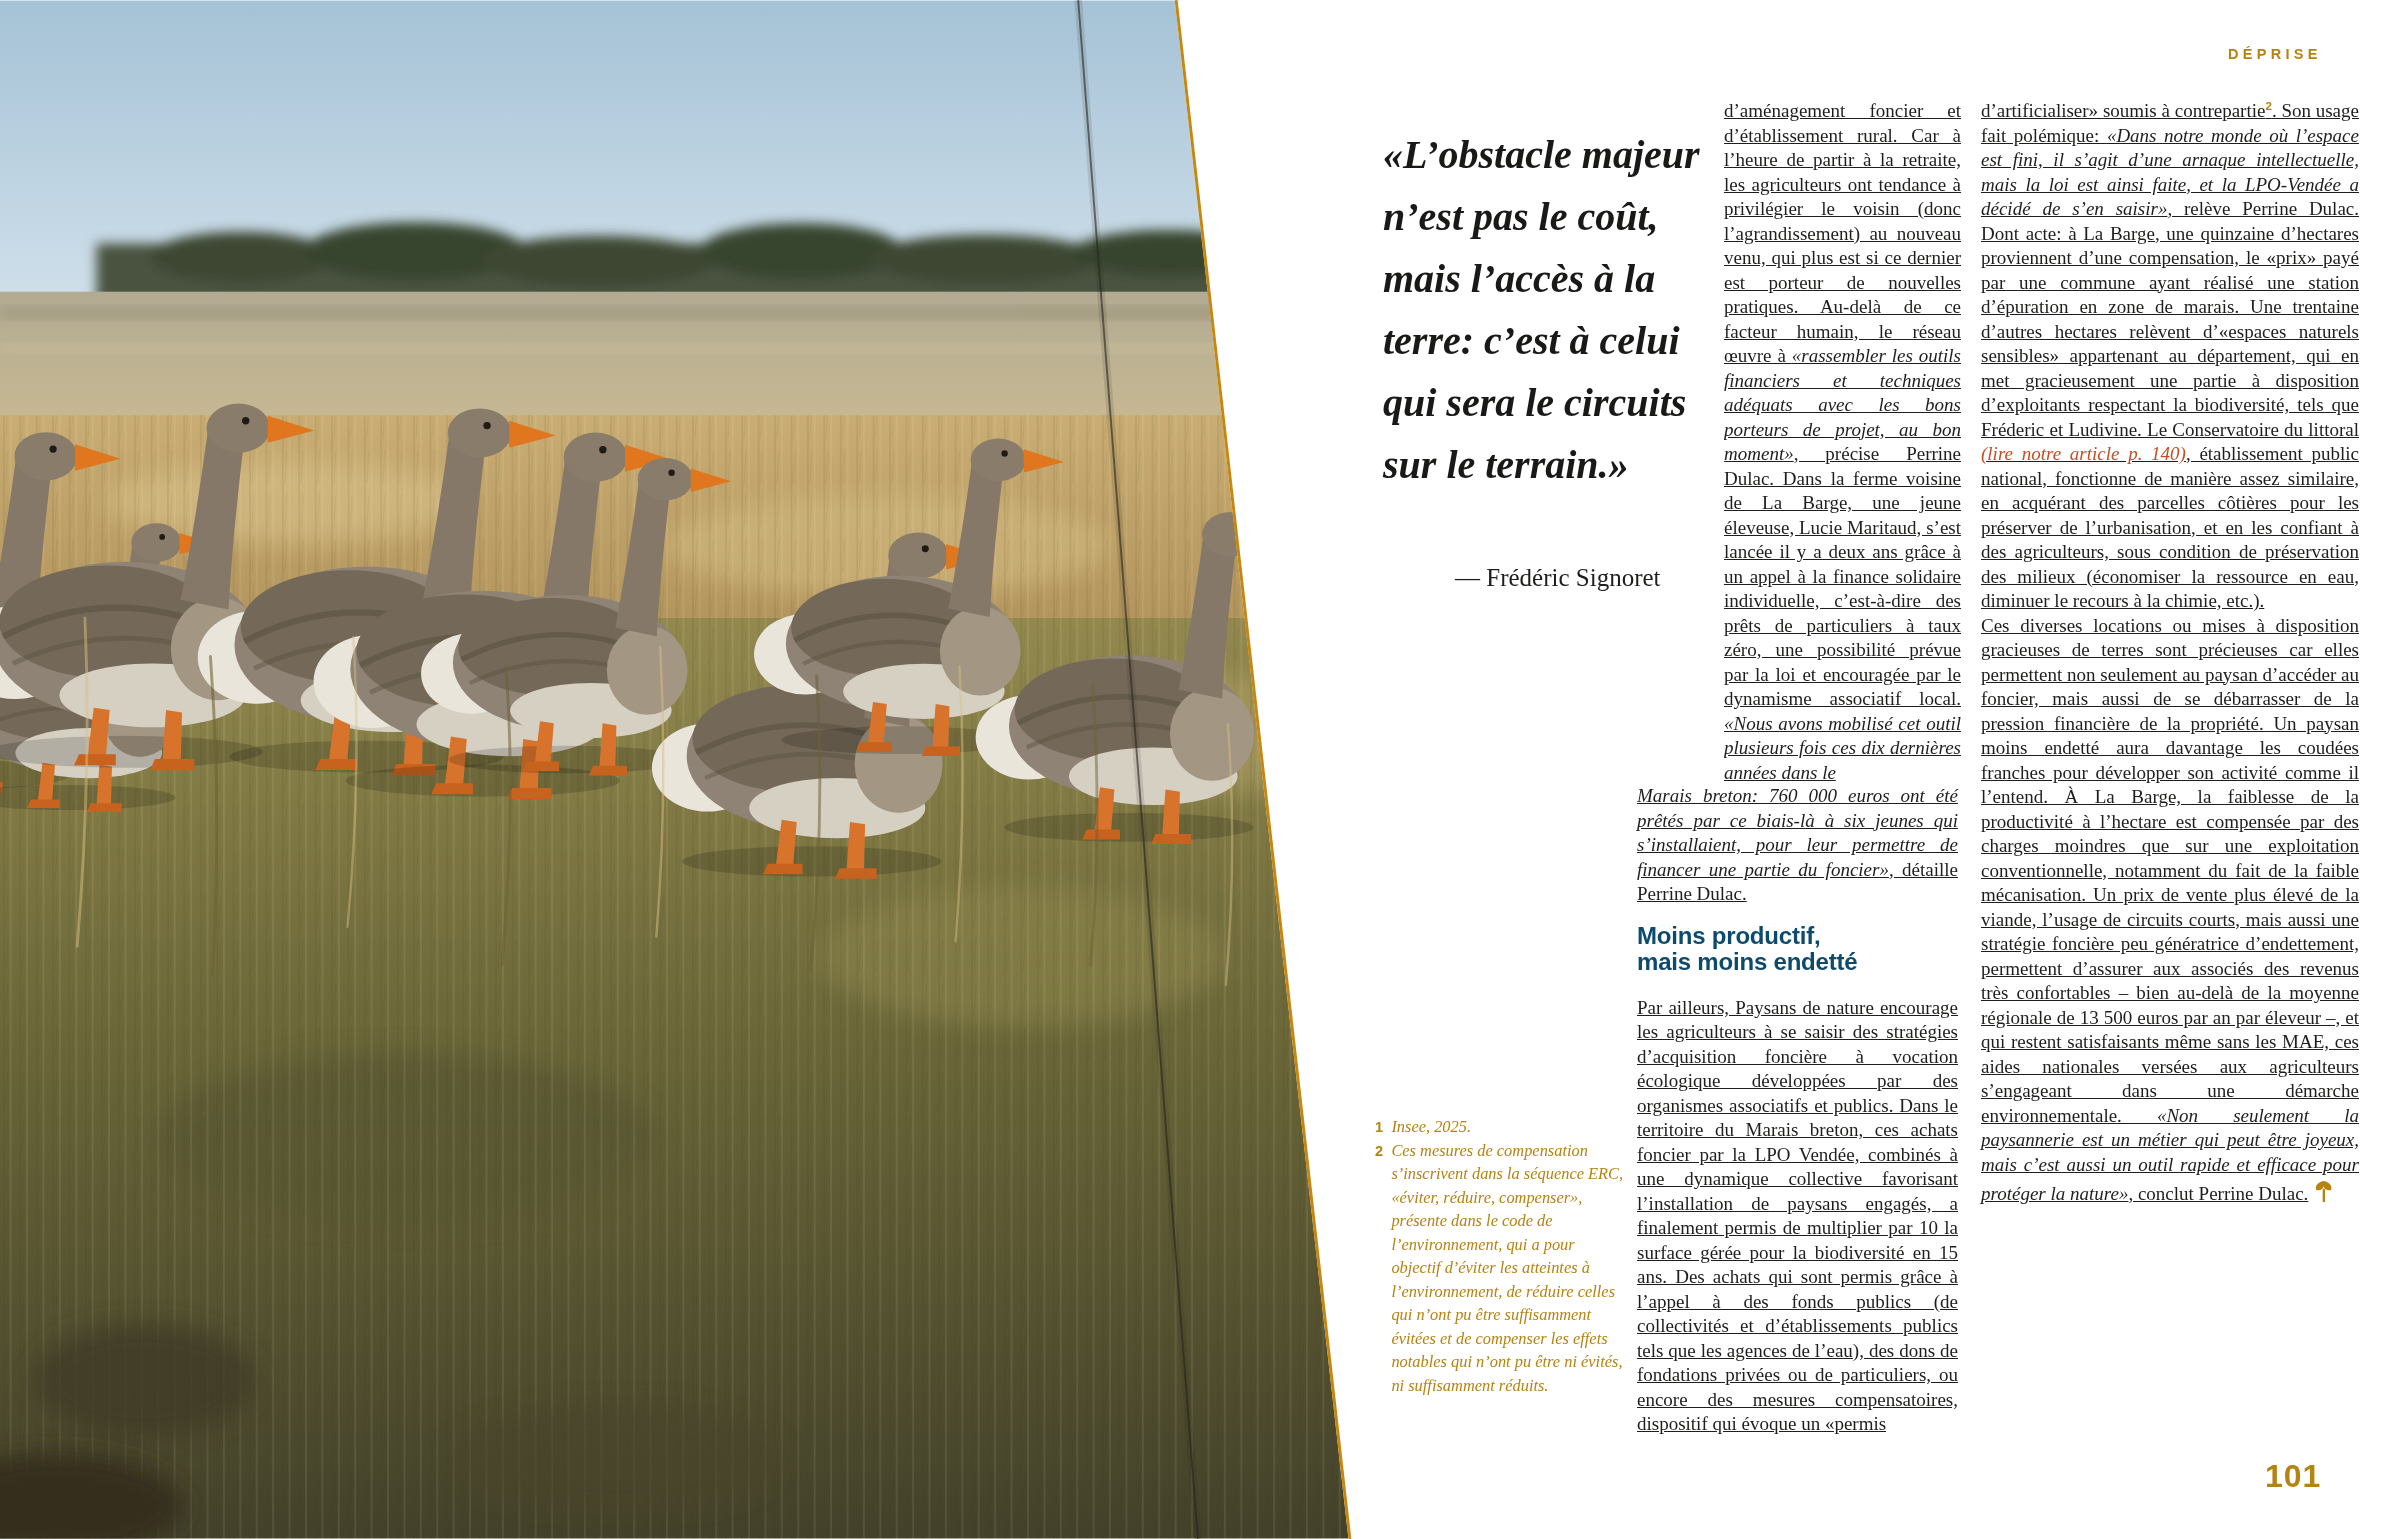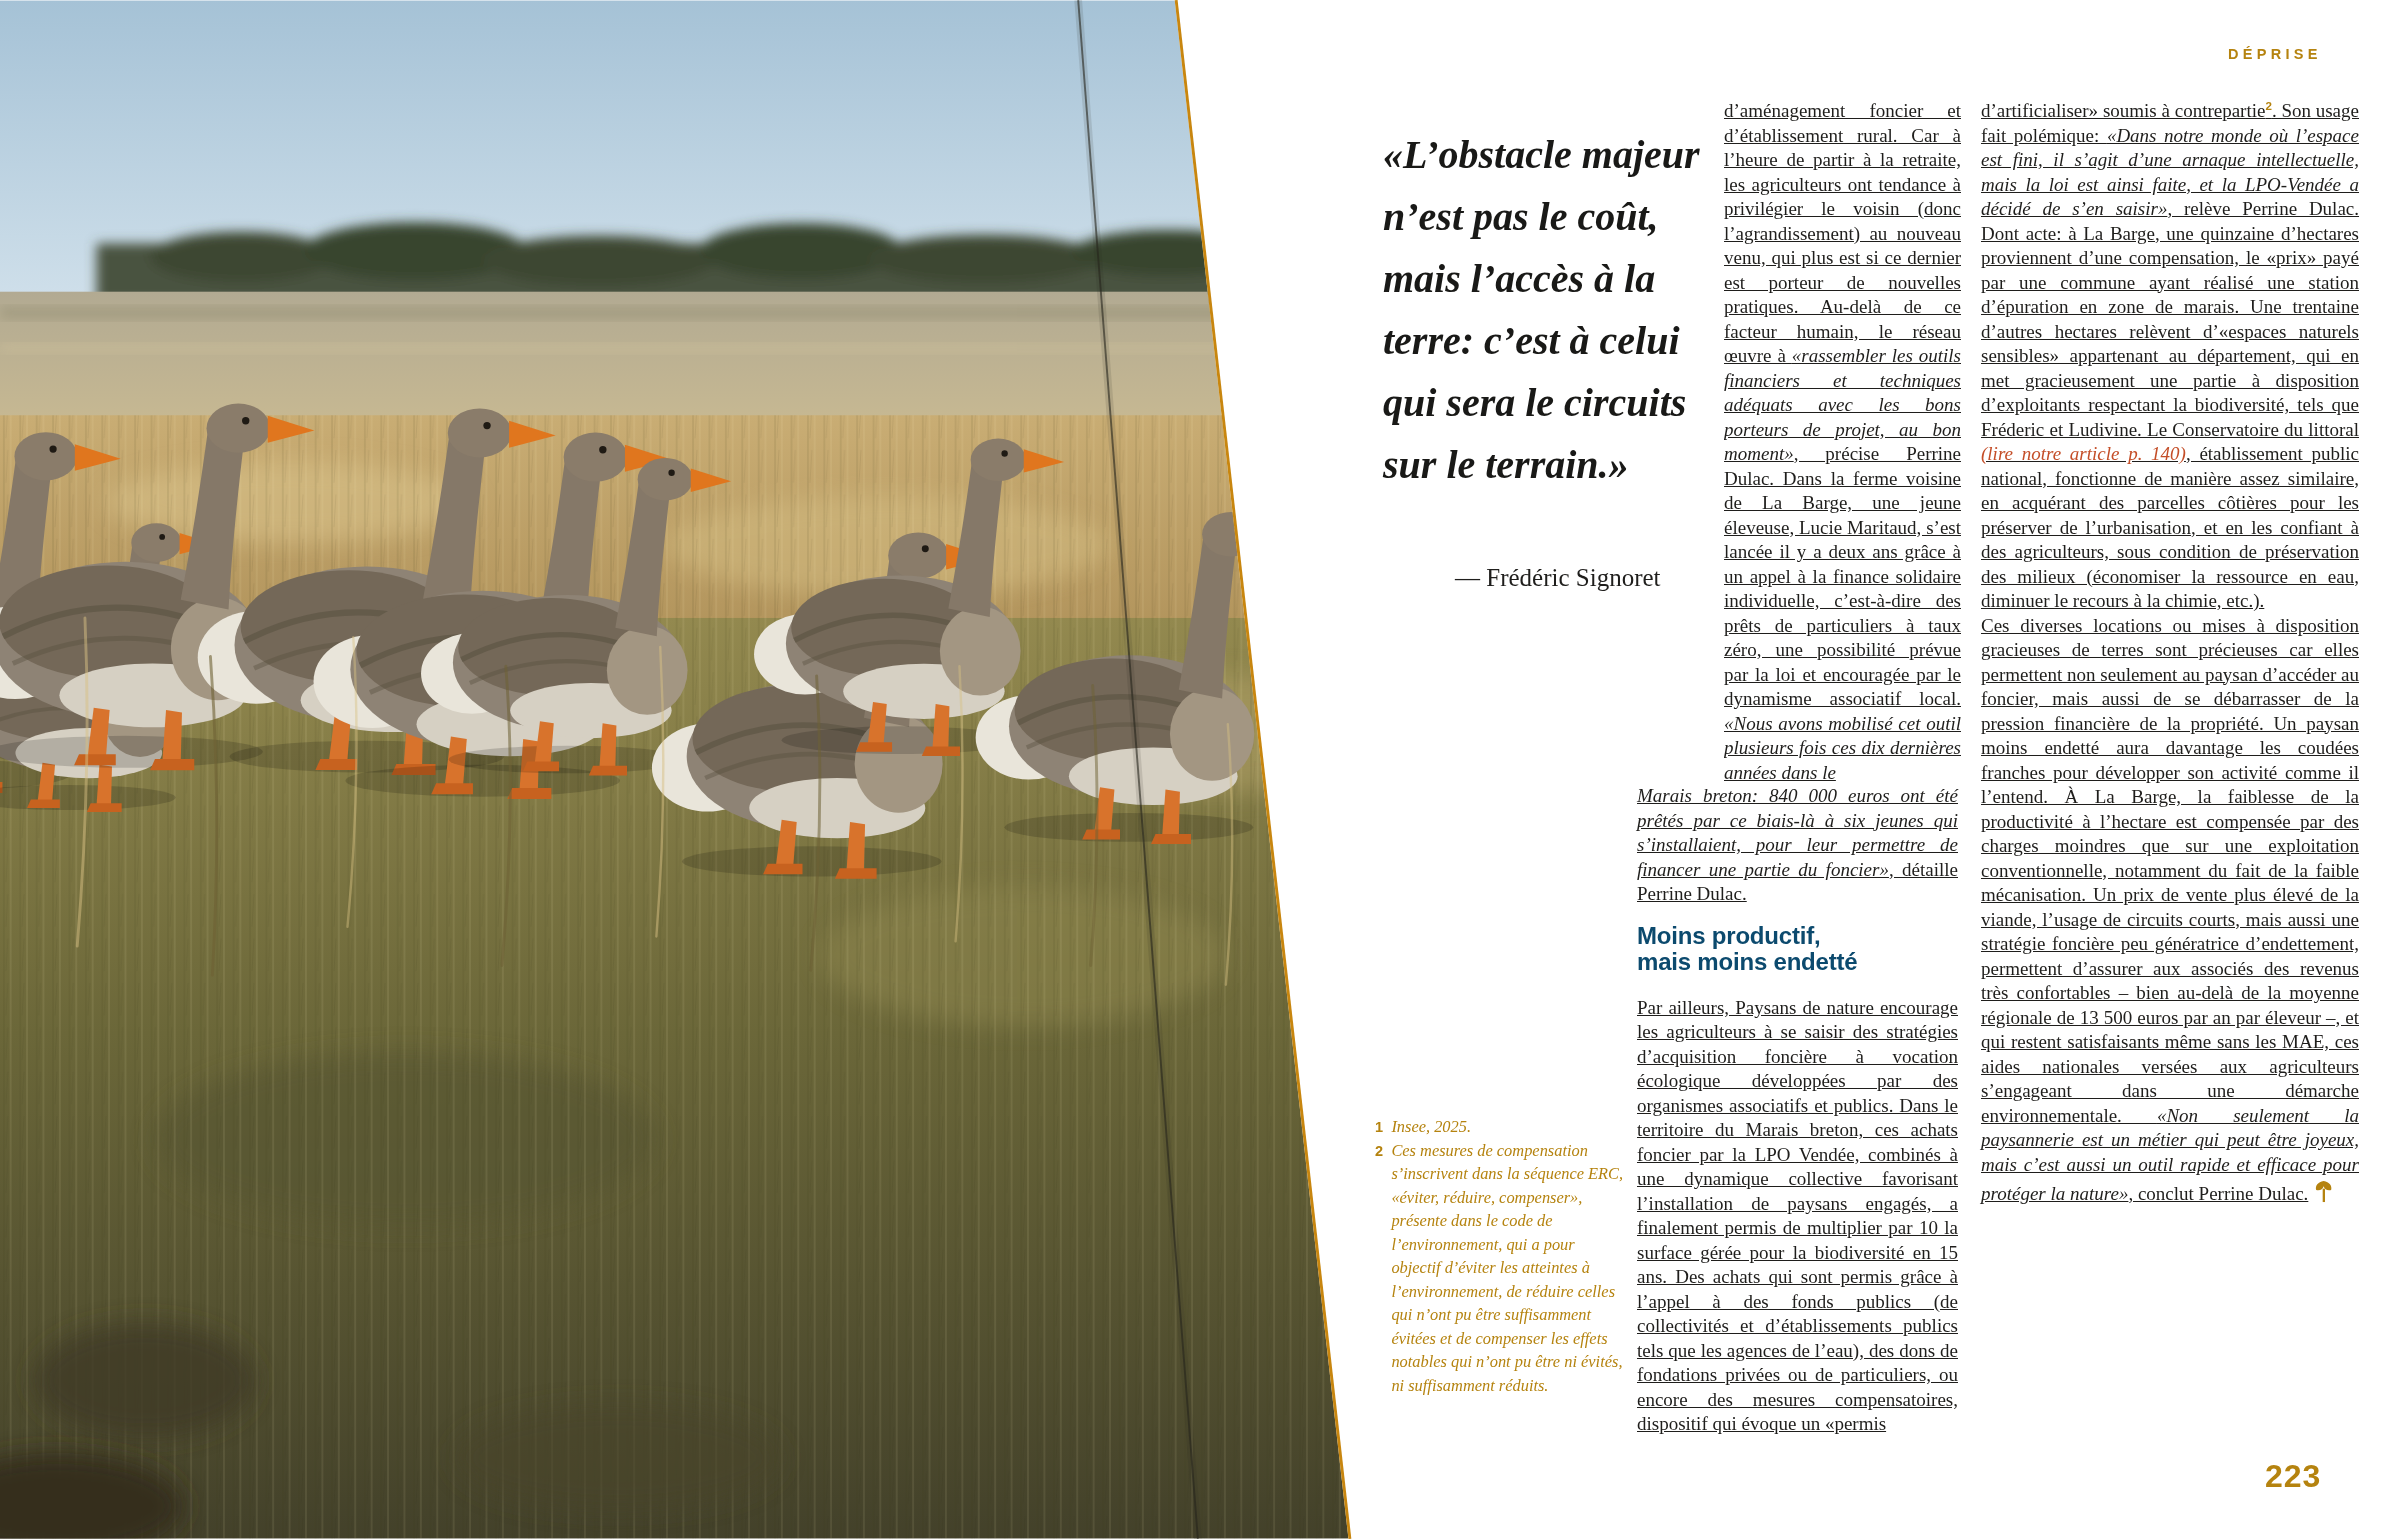--- a/index.html
+++ b/index.html
@@ -184,21 +184,21 @@
 
   <div class="pullquote">«L’obstacle majeur n’est pas le coût, mais l’accès à la terre: c’est à celui qui sera le circuits sur le terrain.»</div>
   <div class="attribution">— Frédéric Signoret</div>
 
   <div class="mid-top body-par">
     <span><span>d’aménagement foncier et d’établissement rural. Car à l’heure de partir à la retraite, les agriculteurs ont tendance à privilégier le voisin (donc l’agrandissement) au nouveau venu, qui plus est si ce dernier est porteur de nouvelles pratiques. Au-delà de ce facteur humain, le réseau œuvre à </span><span class="it">«rassembler les outils financiers et techniques adéquats avec les bons porteurs de projet, au bon moment»</span><span>, précise Perrine Dulac. Dans la ferme voisine de La Barge, une jeune éleveuse, Lucie Maritaud, s’est lancée il y a deux ans grâce à un appel à la finance solidaire individuelle, c’est-à-dire des prêts de particuliers à taux zéro, une possibilité prévue par la loi et encouragée par le dynamisme associatif local. </span><span class="it">«Nous avons mobilisé cet outil plusieurs fois ces dix dernières années dans le</span></span>
   </div>
 
   <div class="mid-bottom">
     <p class="body-par">
-      <span><span class="it">Marais breton: 840 000 euros ont été prêtés par ce biais-là à six jeunes qui s’installaient, pour leur permettre de financer une partie du foncier»</span><span>, détaille Perrine Dulac.</span></span>
+      <span><span class="it">Marais breton: 760 000 euros ont été prêtés par ce biais-là à six jeunes qui s’installaient, pour leur permettre de financer une partie du foncier»</span><span>, détaille Perrine Dulac.</span></span>
     </p>
     <h2 class="subhead">Moins productif,
 mais moins endetté</h2>
     <p class="body-par">
       <span><span>Par ailleurs, Paysans de nature encourage les agriculteurs à se saisir des stratégies d’acquisition foncière à vocation écologique développées par des organismes associatifs et publics. Dans le territoire du Marais breton, ces achats foncier par la LPO Vendée, combinés à une dynamique collective favorisant l’installation de paysans engagés, a finalement permis de multiplier par 10 la surface gérée pour la biodiversité en 15 ans. Des achats qui sont permis grâce à l’appel à des fonds publics (de collectivités et d’établissements publics tels que les agences de l’eau), des dons de fondations privées ou de particuliers, ou encore des mesures compensatoires, dispositif qui évoque un «permis</span></span>
     </p>
   </div>
 
   <div class="right-col">
     <p class="body-par">
@@ -216,15 +216,15 @@
     <div class="fn">
       <span class="fn-num">1</span>
       <span class="fn-text">Insee, 2025.</span>
     </div>
     <div class="fn">
       <span class="fn-num">2</span>
       <span class="fn-text">Ces mesures de compensation s’inscrivent dans la séquence ERC, «éviter, réduire, compenser», présente dans le code de l’environnement, qui a pour objectif d’éviter les atteintes à l’environnement, de réduire celles qui n’ont pu être suffisamment évitées et de compenser les effets notables qui n’ont pu être ni évités, ni suffisamment réduits.</span>
     </div>
   </div>
 
-  <div class="folio">223</div>
+  <div class="folio">101</div>
 </div>
 
 
 </body></html>

